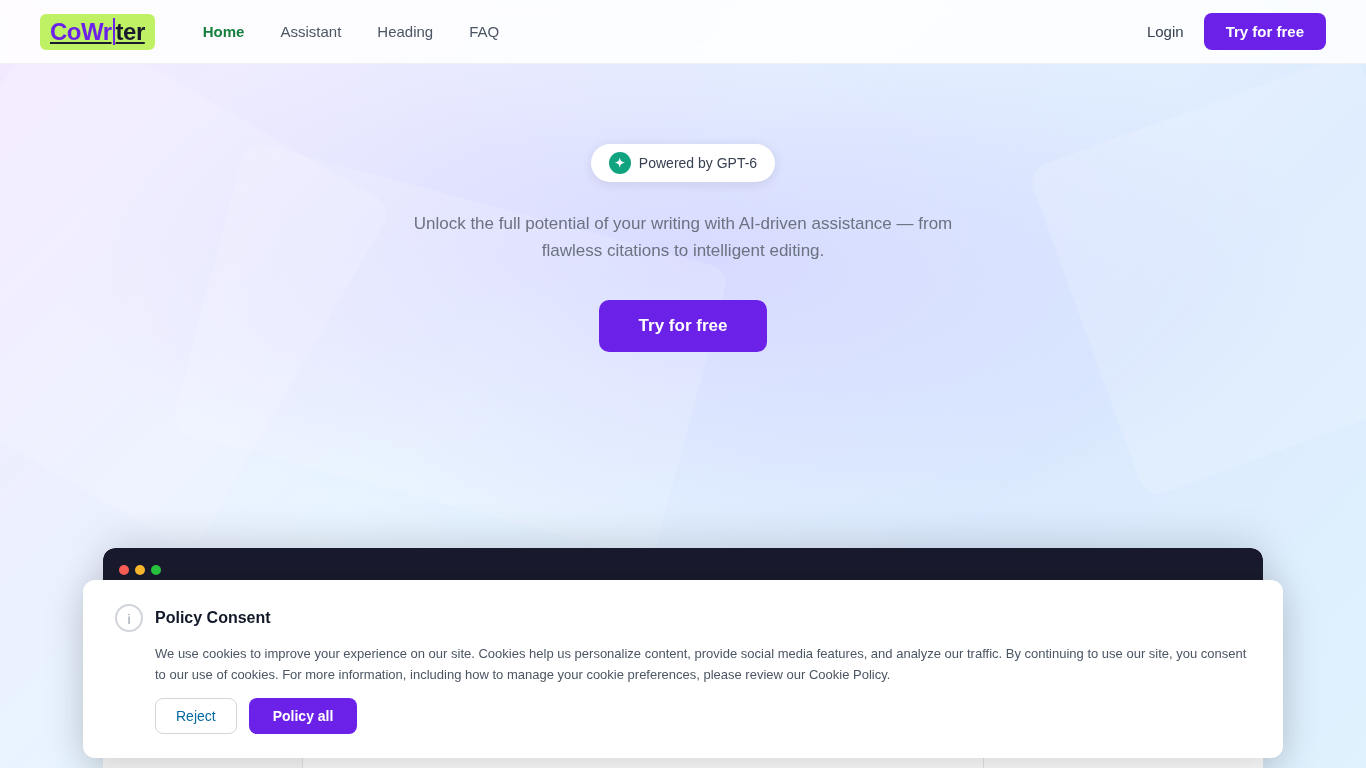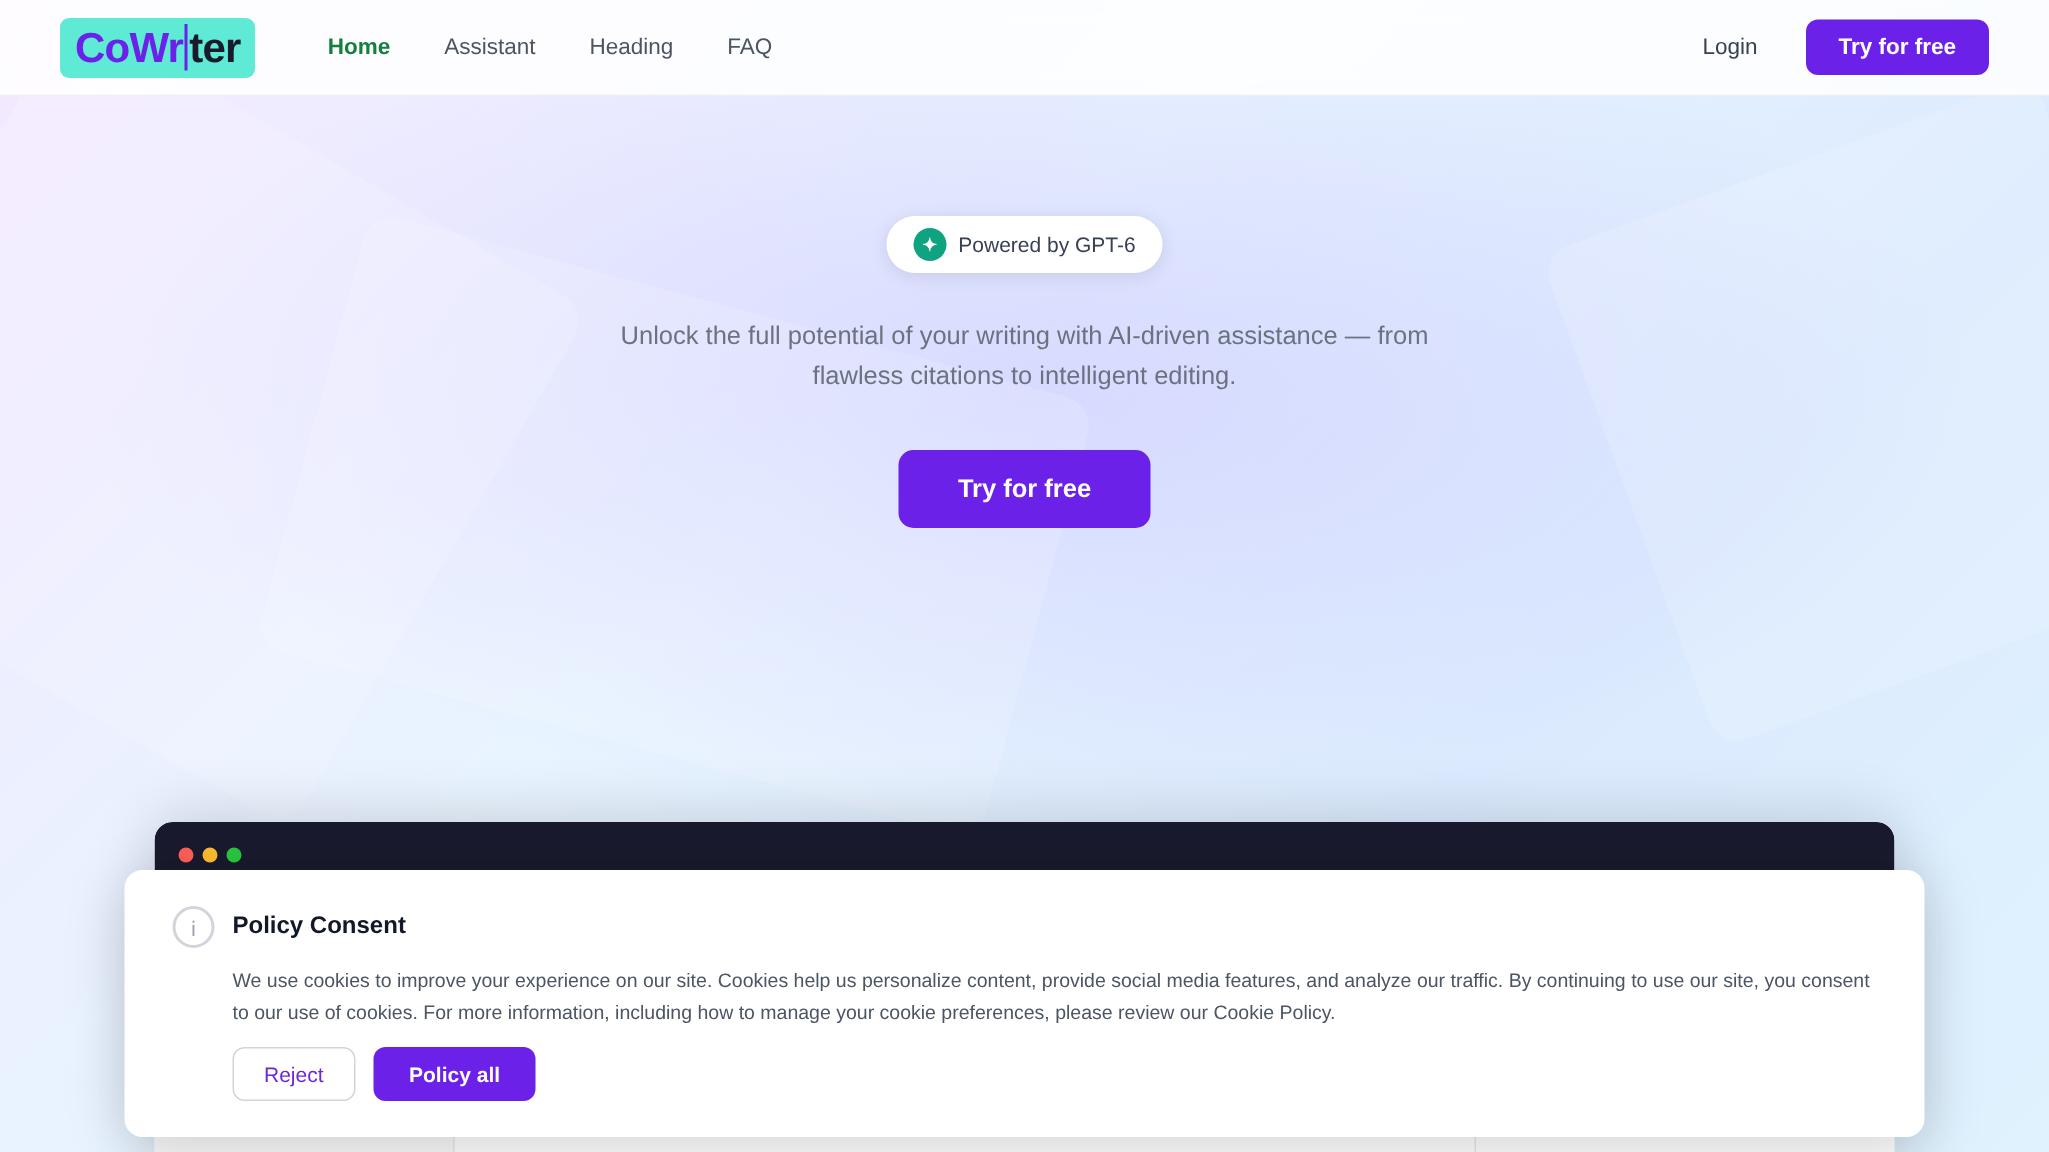--- a/index.html
+++ b/index.html
@@ -9,29 +9,30 @@
     nav {
       position: absolute; top: 0; left: 0; right: 0; height: 64px;
       background: rgba(255,255,255,0.85); backdrop-filter: blur(8px);
       display: flex; align-items: center; padding: 0 40px;
       z-index: 100; border-bottom: 1px solid rgba(0,0,0,0.05);
     }
     .logo {
       display: flex; align-items: center; margin-right: 48px;
     }
     .logo-text {
-      font-size: 28px; font-weight: 700; color: #1a1a2e;
-      background: #5eead4; padding: 4px 10px; border-radius: 6px;
+      font-size: 24px; font-weight: 700; color: #1a1a2e;
+      background: #bef264; padding: 4px 10px; border-radius: 6px;
       letter-spacing: -0.5px;
+      text-decoration: underline;
     }
     .logo-text span { color: #6b21e8; }
     .nav-links { display: flex; gap: 36px; flex: 1; }
     .nav-link { font-size: 15px; color: #4b5563; text-decoration: none; cursor: pointer; }
     .nav-link.active { color: #15803d; font-weight: 700; }
-    .nav-actions { display: flex; align-items: center; gap: 32px; }
+    .nav-actions { display: flex; align-items: center; gap: 20px; }
     .login-btn { font-size: 15px; color: #374151; background: none; border: none; cursor: pointer; }
     .try-btn {
       background: #6b21e8; color: white; border: none; border-radius: 8px;
       padding: 10px 22px; font-size: 15px; font-weight: 600; cursor: pointer;
     }
 
     
     .hero-bg {
       position: absolute; top: 0; left: 0; right: 0; bottom: 0;
       background: linear-gradient(135deg, #f3e8ff 0%, #e8f4ff 40%, #dbeafe 70%, #e0f2fe 100%);
@@ -166,21 +167,21 @@
     .cookie-icon {
       width: 28px; height: 28px; border-radius: 50%;
       border: 2px solid #d1d5db; display: flex; align-items: center; justify-content: center;
       font-size: 14px; color: #9ca3af; flex-shrink: 0;
     }
     .cookie-title { font-size: 16px; font-weight: 700; color: #111827; }
     .cookie-text { font-size: 13px; color: #4b5563; line-height: 1.6; padding-left: 40px; }
     .cookie-actions { display: flex; gap: 12px; padding-left: 40px; }
     .reject-btn {
       padding: 9px 20px; border: 1px solid #d1d5db; border-radius: 8px;
-      background: white; font-size: 14px; color: #6d28d9; cursor: pointer;
+      background: white; font-size: 14px; color: #0369a1; cursor: pointer;
     }
     .accept-btn {
       padding: 9px 24px; background: #6b21e8; border: none; border-radius: 8px;
       color: white; font-size: 14px; font-weight: 600; cursor: pointer;
     }
   </style>
 </head>
 <body>
 
 <div class="hero-bg">

